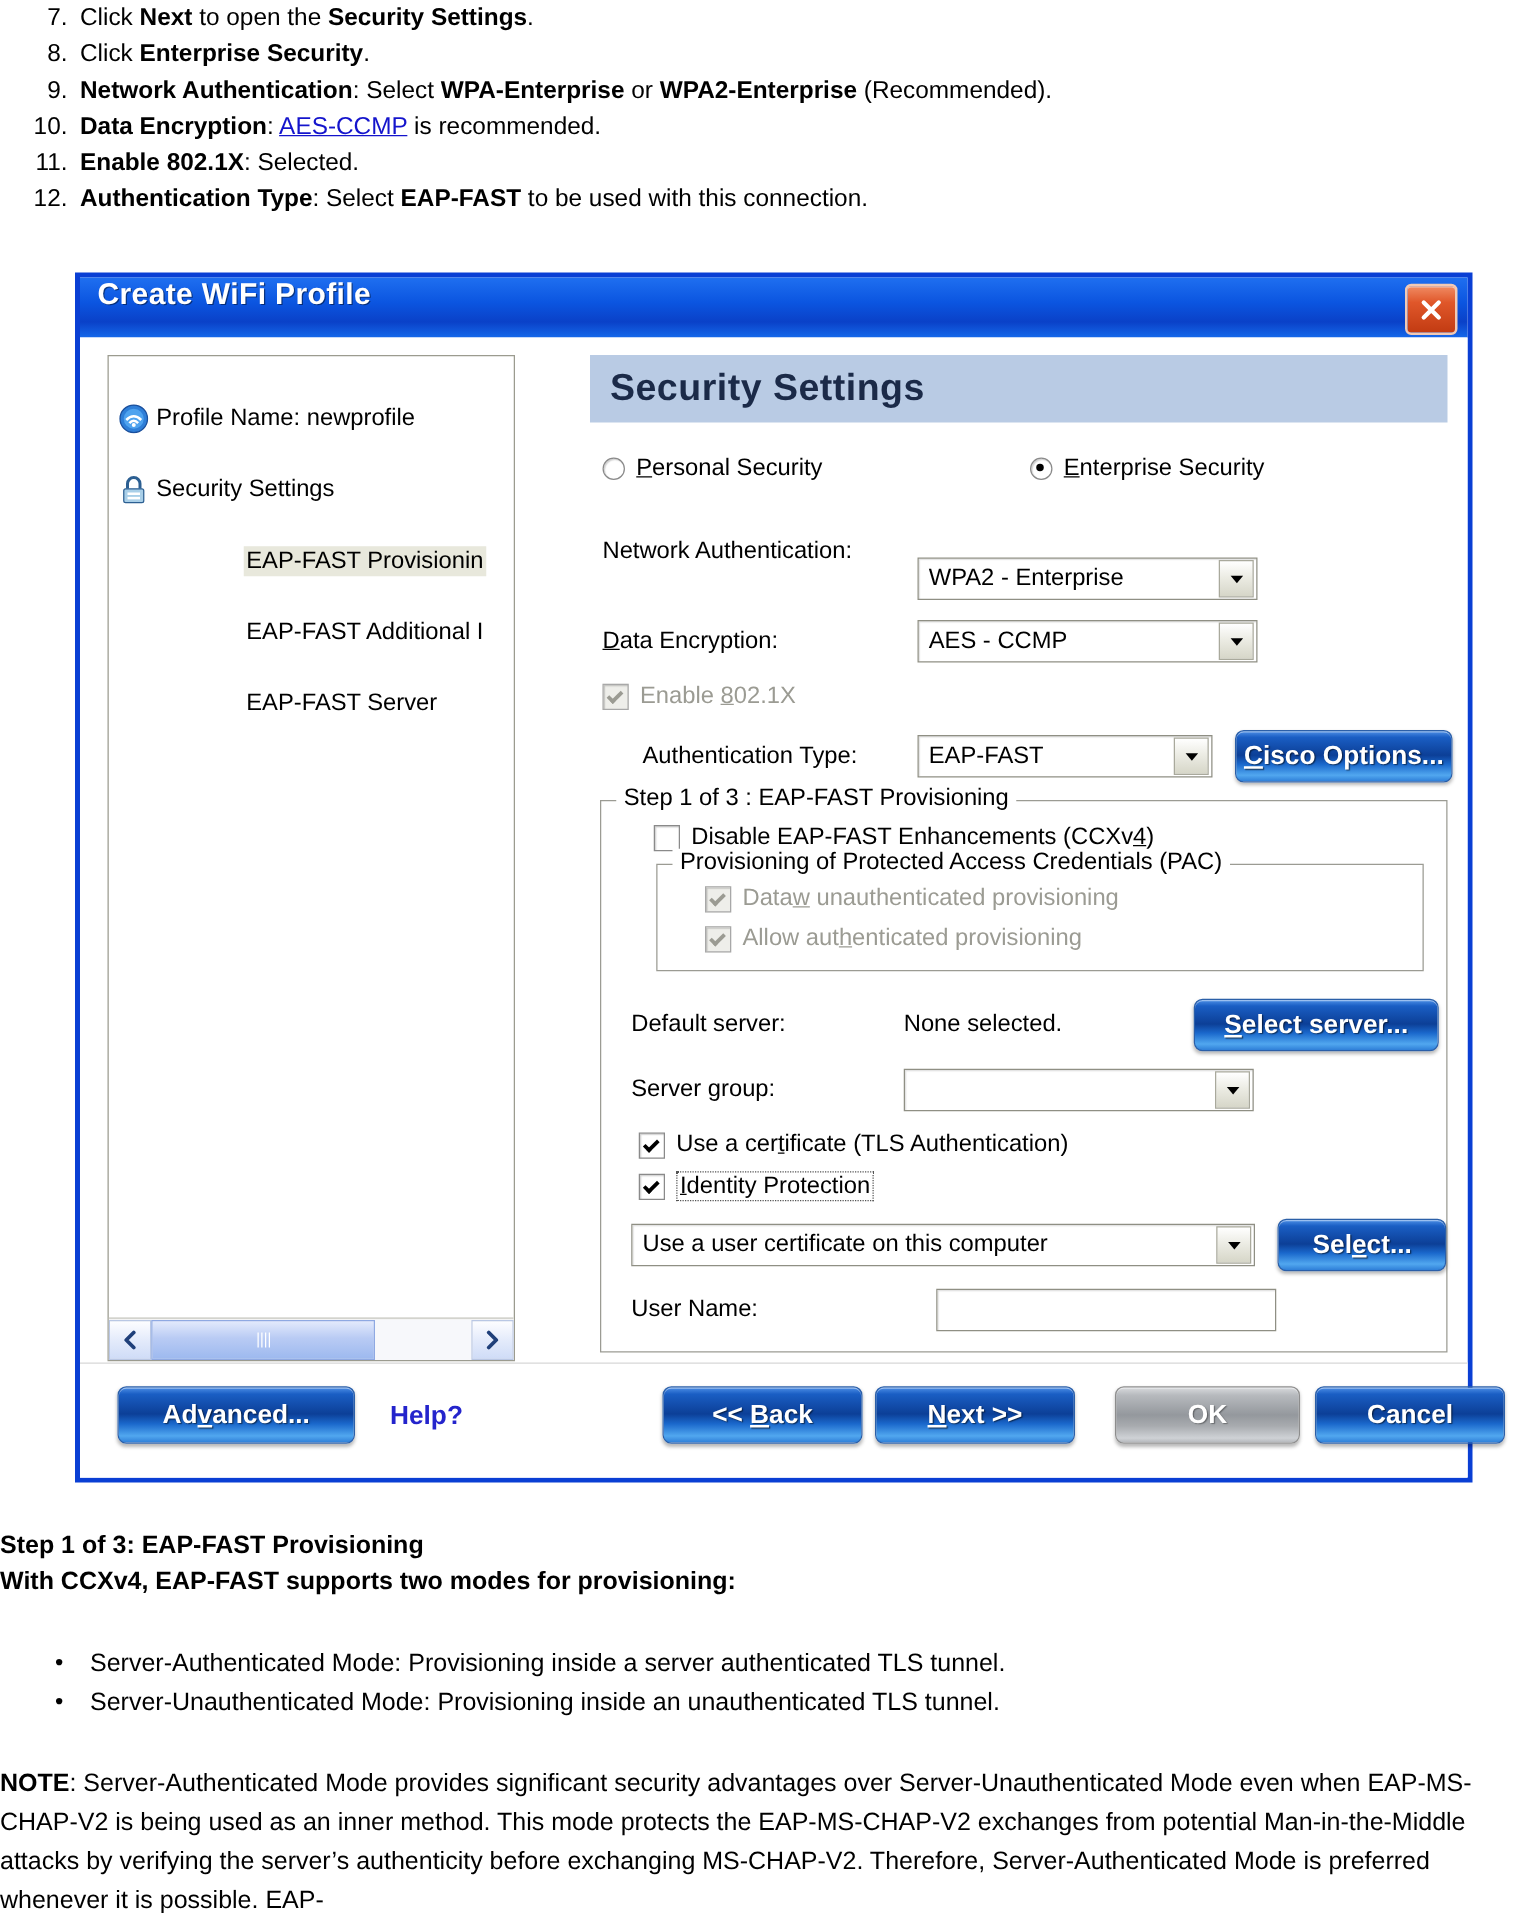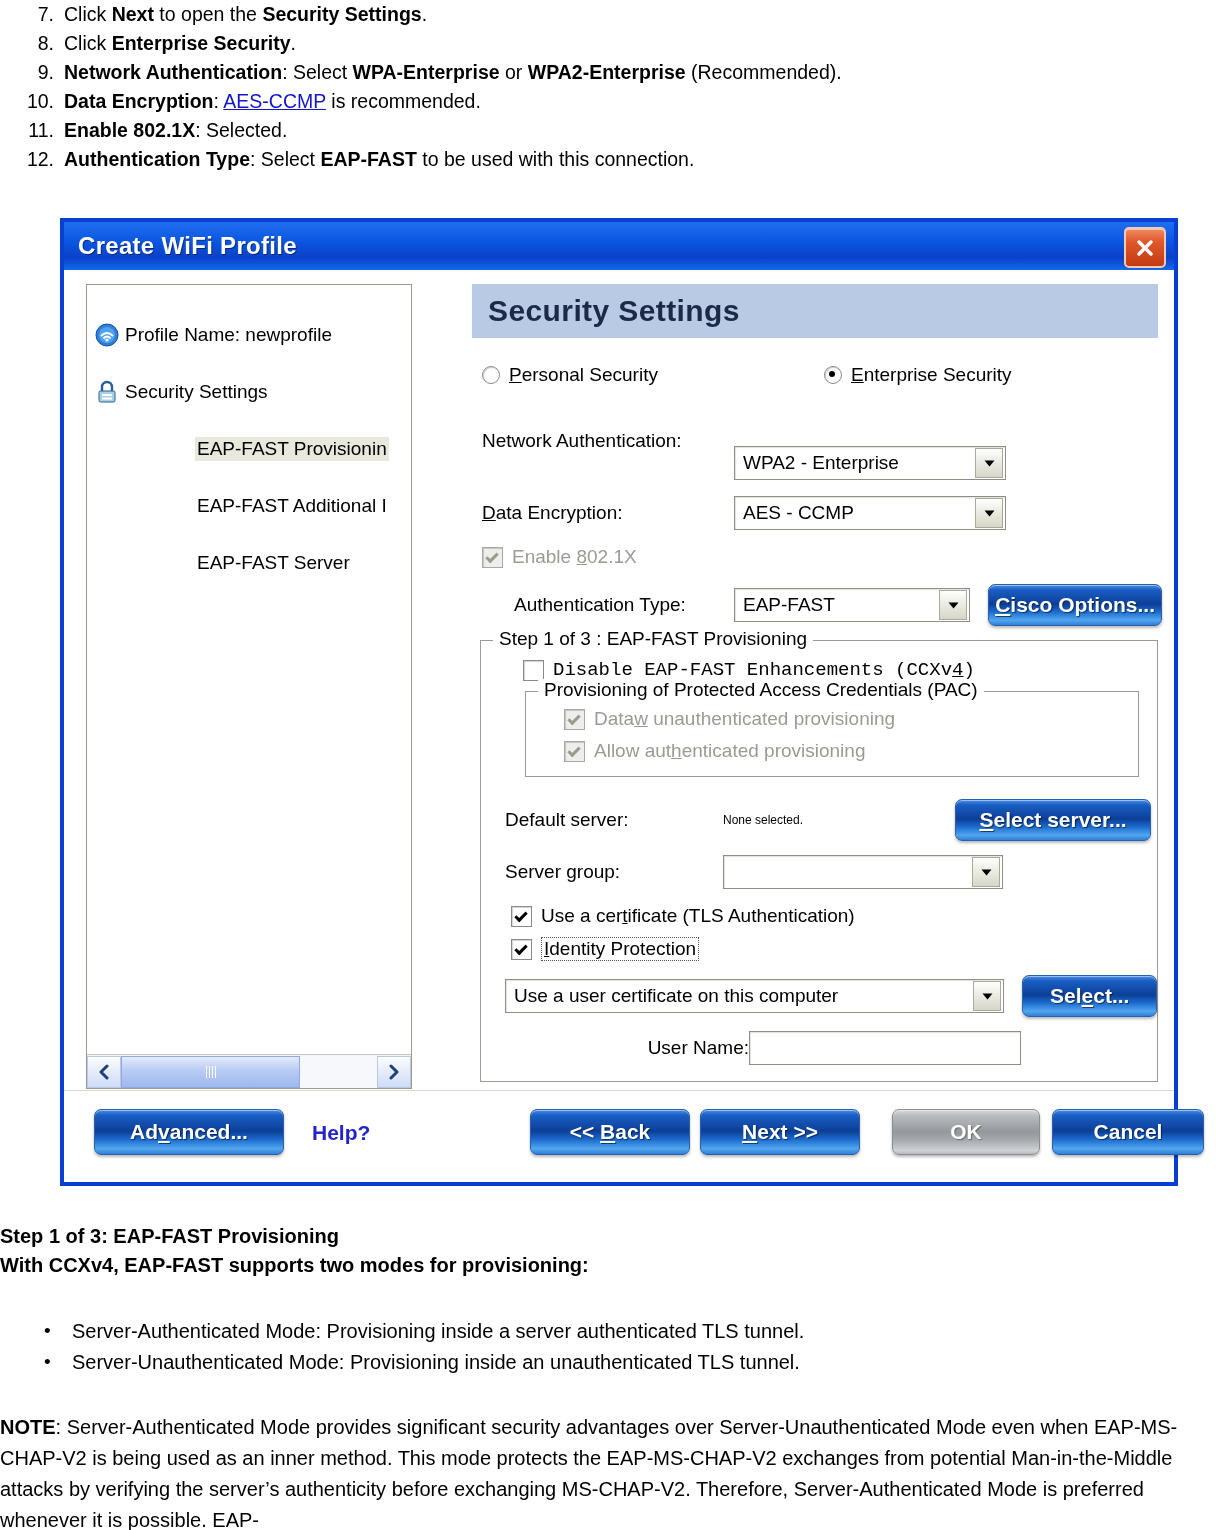--- a/index.html
+++ b/index.html
@@ -36,21 +36,21 @@
   .dialog{
     width:1118px;
     border:4px solid #0a3fd4;
     background:#ffffff;
     box-sizing:border-box;
     position:relative;
   }
   .titlebar{
     height:48px;
     background:linear-gradient(180deg,#1f6ff0 0%,#0b55e0 42%,#0a41c8 74%,#1568ea 100%);
-    display:flex;align-items:center;
+    display:flex;align-items:flex-start;
     padding:0 6px 0 14px;
     position:relative;
   }
   .titlebar .title{
     color:#ffffff;
     font-size:24px;
     font-weight:bold;
     letter-spacing:.3px;
     text-shadow:1px 1px 0 rgba(0,0,0,.45);
   }
@@ -438,42 +438,42 @@
               </span>
             </span>
             <span class="btn" style="width:184px;height:42px;margin-left:18px;">
               <span><u class="ac">C</u><span>isco Options...</span></span>
             </span>
           </div>
 
           <div class="groupbox">
             <span class="gb-legend">Step 1 of 3 : EAP-FAST Provisioning</span>
 
-            <div class="chkline" style="margin-left:42px;font-family:Liberation Mono, monospace;">
+            <div class="chkline" style="margin-left:42px;">
               <span class="chk"></span>
               <span><span>Disable EAP-FAST Enhancements (CCXv</span><u class="ac">4</u><span>)</span></span>
             </div>
 
             <div class="groupbox inner">
               <span class="gb-legend">Provisioning of Protected Access Credentials (PAC)</span>
 
               <div class="chkline" style="margin-left:38px;">
                 <span class="chk dis on"></span>
                 <span class="dimtext"><span>Data</span><u class="ac">w</u><span> unauthenticated provisioning</span></span>
               </div>
 
               <div class="chkline" style="margin:10px 0 0 38px;">
                 <span class="chk dis on"></span>
                 <span class="dimtext"><span>Allow aut</span><u class="ac">h</u><span>enticated provisioning</span></span>
               </div>
             </div>
 
             <div class="frow" style="margin:22px 0 0 24px;align-items:center;">
               <span class="flabel" style="width:218px;">Default server:</span>
-              <span style="width:232px;font-size:12px;">None selected.</span>
+              <span style="width:232px;font-size:19px;">None selected.</span>
               <span class="btn" style="width:196px;height:42px;">
                 <span><u class="ac">S</u><span>elect server...</span></span>
               </span>
             </div>
 
             <div class="frow" style="margin:14px 0 0 24px;">
               <span class="flabel" style="width:218px;">Server group:</span>
               <span class="combo cb-sg">
                 <span class="cval"></span>
                 <span class="carrow">
@@ -501,21 +501,21 @@
                   <svg width="11" height="7" viewBox="0 0 11 7">
                       <path d="M0.5 0.5 L10.5 0.5 L5.5 6.5 Z" fill="#000"></path>
                     </svg>
                 </span>
               </span>
               <span class="btn" style="width:140px;height:42px;margin-left:18px;">
                 <span><span>Sel</span><u class="ac">e</u><span>ct...</span></span>
               </span>
             </div>
 
-            <div class="frow" style="margin:14px 0 0 24px;align-items:center;text-align:right;">
+            <div class="frow" style="margin:14px 0 0 24px;align-items:center;">
               <span class="flabel" style="width:244px;">User Name:</span>
               <span class="combo" style="width:272px;cursor:text;">
                 <span class="cval"></span>
               </span>
             </div>
           </div>
         </div>
 
         <div class="dlg-footer">
           <div class="footer-inner">

